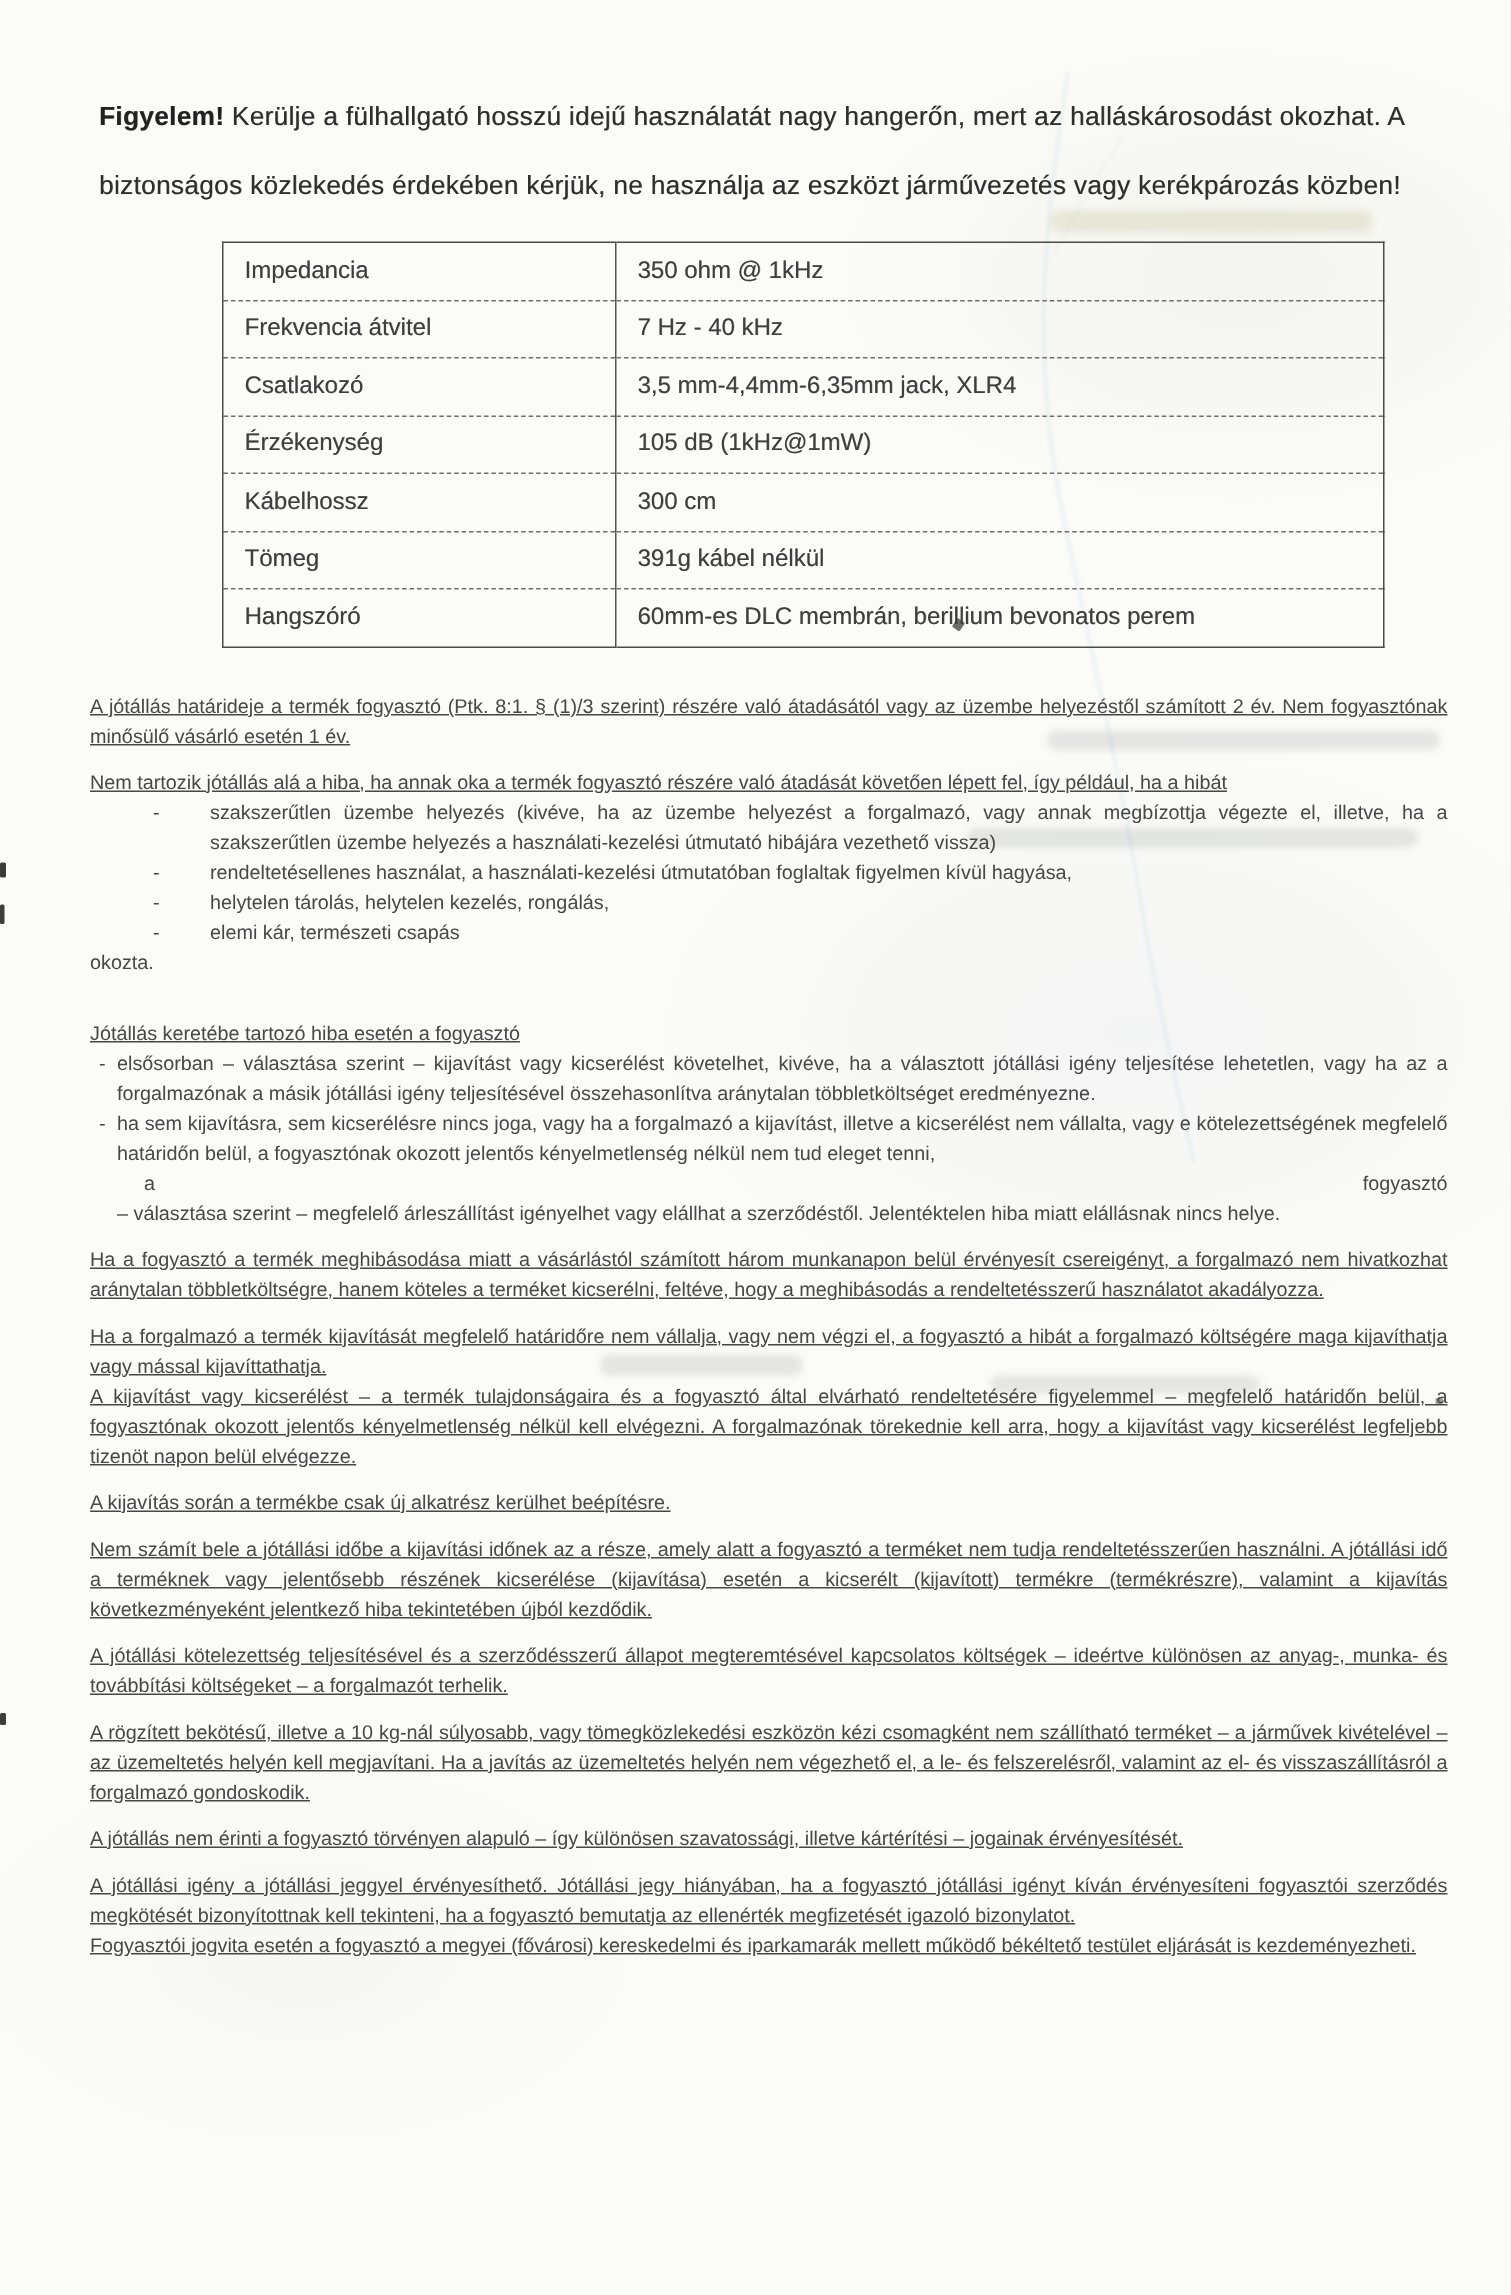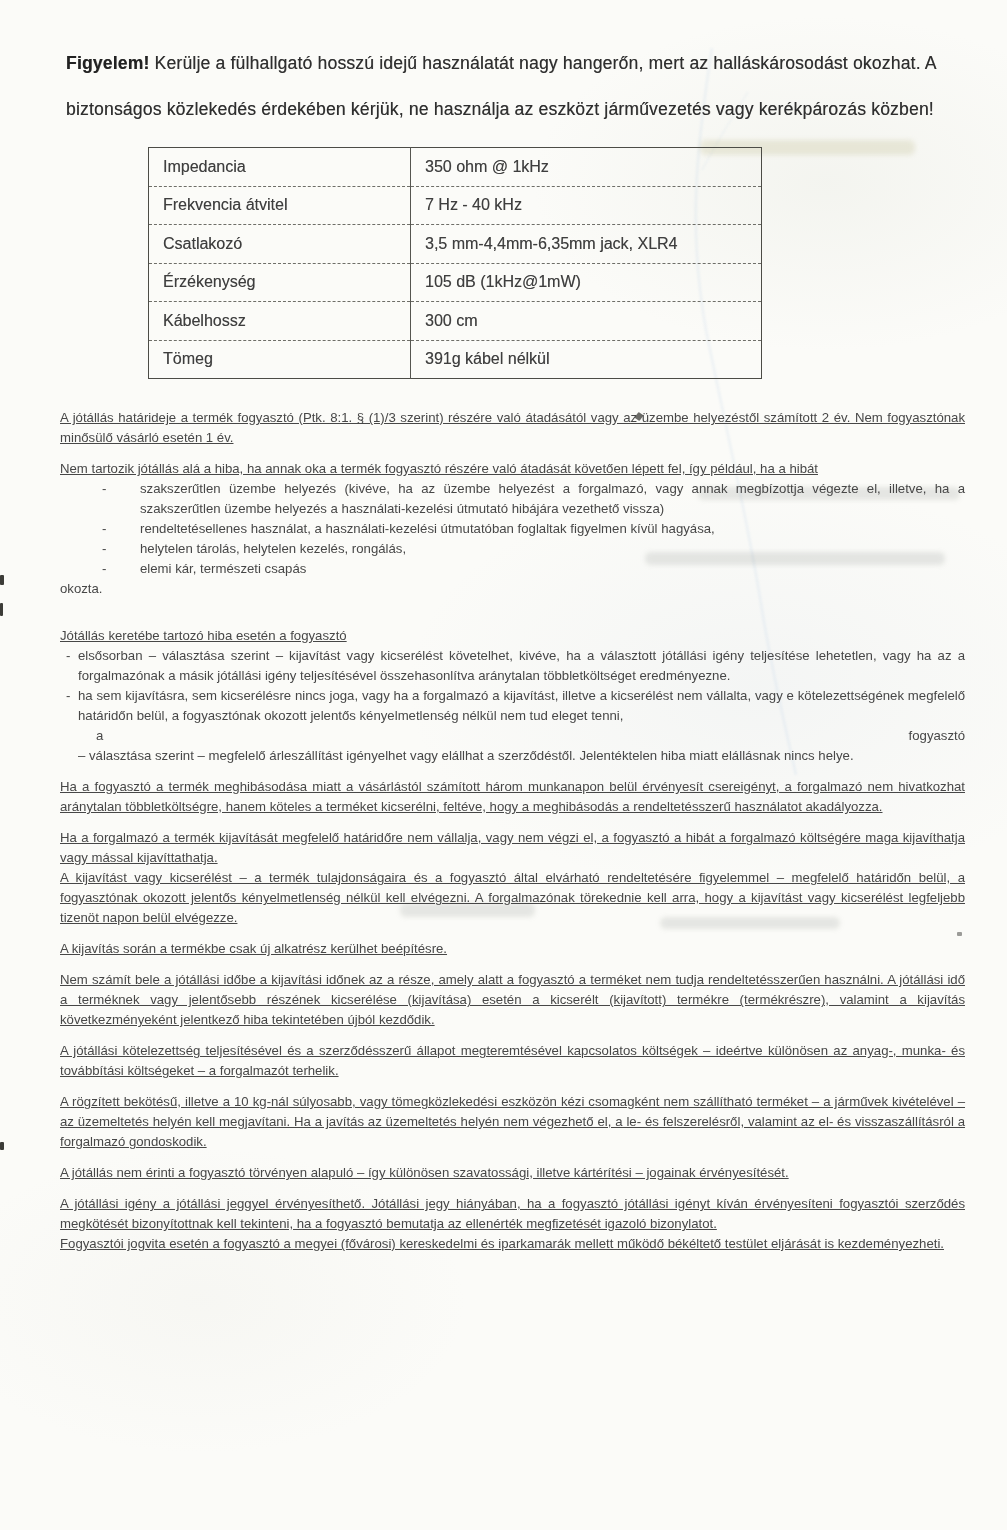--- a/index.html
+++ b/index.html
@@ -20,41 +20,41 @@
   
   .artifacts { position: absolute; inset: 0; pointer-events: none; }
   .pen-bleed { position: absolute; left: 0; top: 0; opacity: 0.55; filter: blur(1px); }
   .smudge {
     position: absolute; border-radius: 6px; filter: blur(2.4px);
   }
   .smudge.gray  { background: rgba(120,125,118,0.16); }
   .smudge.olive { background: rgba(175,170,110,0.20); }
   .speck { position: absolute; background: #3c3c38; border-radius: 1px; }
   
-  .content { position: absolute; left: 0; top: 0; width: 1007px; padding: 26px 42px 0 60px; box-sizing: border-box; }
+  .content { position: absolute; left: 0; top: 14px; width: 1007px; padding: 26px 42px 0 60px; box-sizing: border-box; }
   .warning {
     margin: 14px 0 0 6px;
     font-size: 17.5px;
     line-height: 46px;
     color: #2e2e2e;
     letter-spacing: 0.2px;
     text-shadow: 0.3px 0 0 rgba(40,40,40,0.55);
   }
   .warning b { color: #222; }
   .specs-heading {
     margin: 12px 0 0 6px;
     font-size: 17px;
     font-weight: bold;
     color: #262626;
     text-shadow: 0.3px 0 0 rgba(40,40,40,0.5);
   }
   table.specs {
     border-collapse: collapse;
     margin: 15px 0 0 88px;
-    width: 614px;
+    width: 775px;
     table-layout: fixed;
     font-size: 16px;
     color: #3e3e3e;
     padding-left: 40px;
   }
   table.specs td {
     height: 37.5px;
     padding: 0 10px 0 14px;
     border-top: 1px dashed #6e6e68;
     vertical-align: middle;
@@ -131,20 +131,24 @@
         <td class="label">Érzékenység</td>
         <td>105 dB (1kHz@1mW)</td>
       </tr>
       <tr>
         <td class="label">Kábelhossz</td>
         <td>300 cm</td>
       </tr>
       <tr>
         <td class="label">Tömeg</td>
         <td>391g kábel nélkül</td>
+      </tr>
+      <tr>
+        <td class="label">Hangszóró</td>
+        <td>60mm-es DLC membrán, berillium bevonatos perem</td>
       </tr>
     </tbody>
       </table>
 
 
     <div class="body-text">
 
       <p>A jótállás határideje a termék fogyasztó (Ptk. 8:1. § (1)/3 szerint) részére való átadásától vagy az üzembe helyezéstől számított 2 év. Nem fogyasztónak minősülő vásárló esetén 1 év.</p>
 
       <div class="sect nc">

